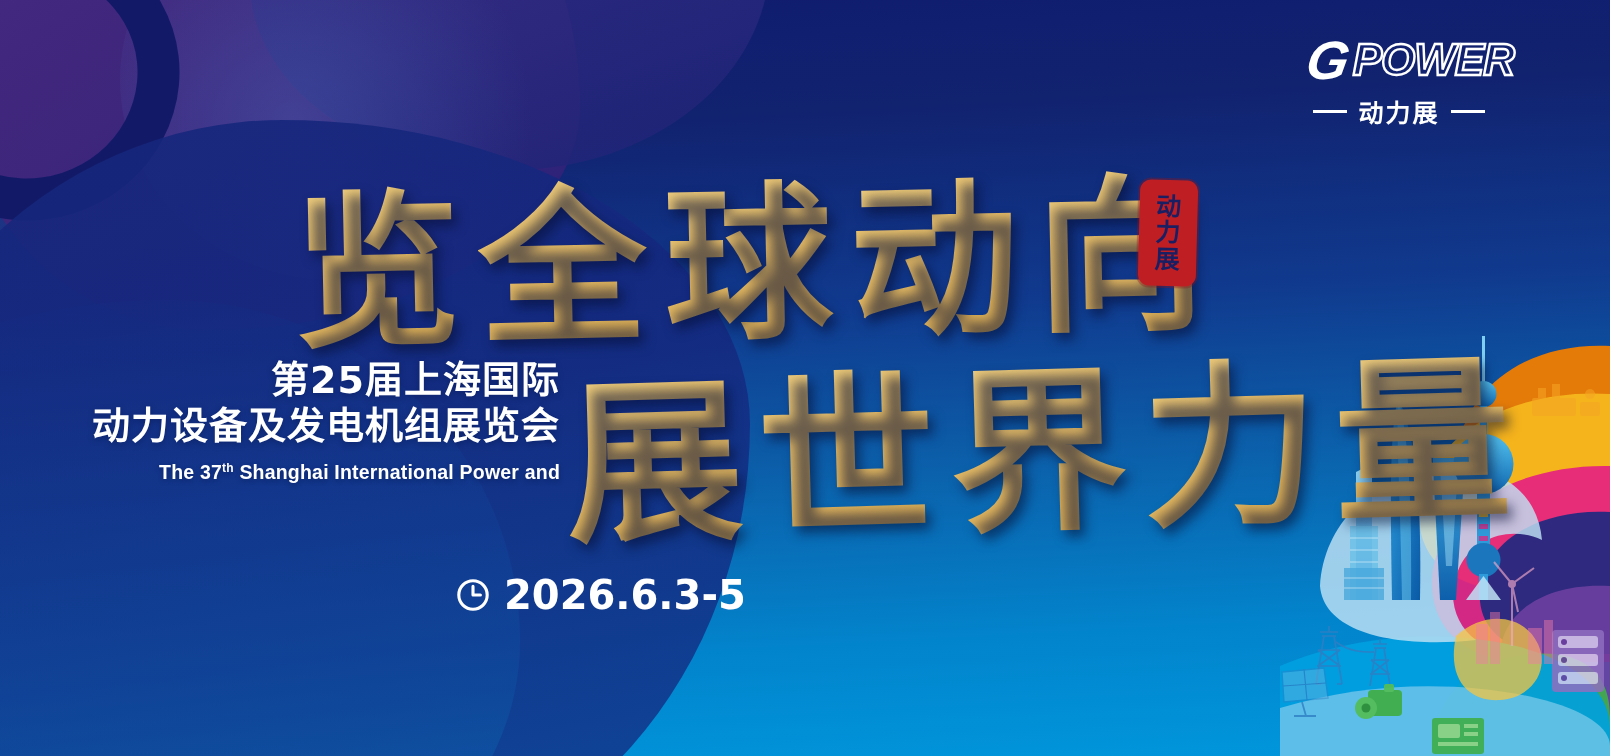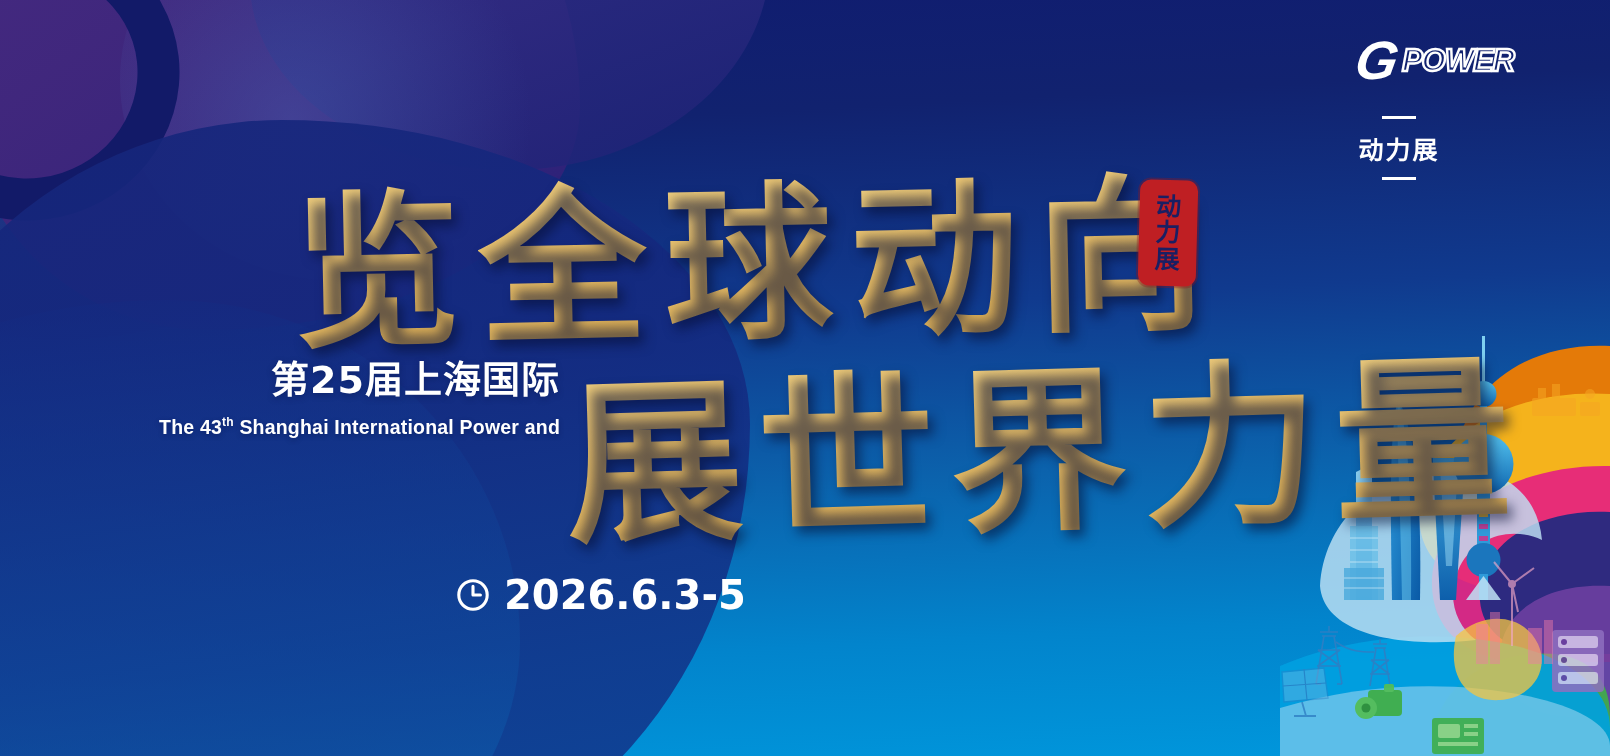--- a/index.html
+++ b/index.html
@@ -94,36 +94,35 @@
     font-size:54px;
     font-weight:bold;
     font-style:italic;
     color:#ffffff;
     line-height:1;
     letter-spacing:-2px;
     transform:skewX(-10deg);
     font-family:"Liberation Sans",sans-serif;
   }
   .logo-power {
-    font-size:31px;
+    font-size:44px;
     font-weight:bold;
     font-style:italic;
     line-height:1;
     letter-spacing:-1px;
     color:transparent;
     -webkit-text-stroke:2.4px #ffffff;
     font-family:"Liberation Sans",sans-serif;
   }
   .logo-sub {
     display:flex;
     align-items:center;
     justify-content:center;
     gap:11px;
-    margin-top:28px;
-    flex-direction:column;
+    margin-top:5px;
   }
   .logo-dash {
     display:block;
     width:34px; height:3px;
     background:#ffffff;
   }
   .logo-sub-text {
     font-size:25px;
     font-weight:bold;
     color:#ffffff;
@@ -291,22 +290,23 @@
   </div>
 
   <div id="seal">
     <span>动</span>
     <span>力</span>
     <span>展</span>
   </div>
 
   <div id="title-block">
     <div class="title-cn">第25届上海国际</div>
+    <div class="title-cn">动力设备及发电机组展览会</div>
     <div class="title-en">
-      <span>The 43</span><sup>th</sup><span>  Shanghai  International Power and</span><br>
+      <span>The 37</span><sup>th</sup><span>  Shanghai  International Power and</span><br>
     </div>
   </div>
 
   <div id="meta-row">
 
     <div class="meta-item">
       <svg class="meta-icon" width="36" height="36" viewBox="0 0 36 36" fill="none">
         <circle cx="18" cy="18" r="14.2" stroke="#ffffff" stroke-width="3.1"></circle>
         <path d="M18 9.4 V18 H25.4" stroke="#ffffff" stroke-width="3.1" stroke-linecap="round" stroke-linejoin="round"></path>
       </svg>

